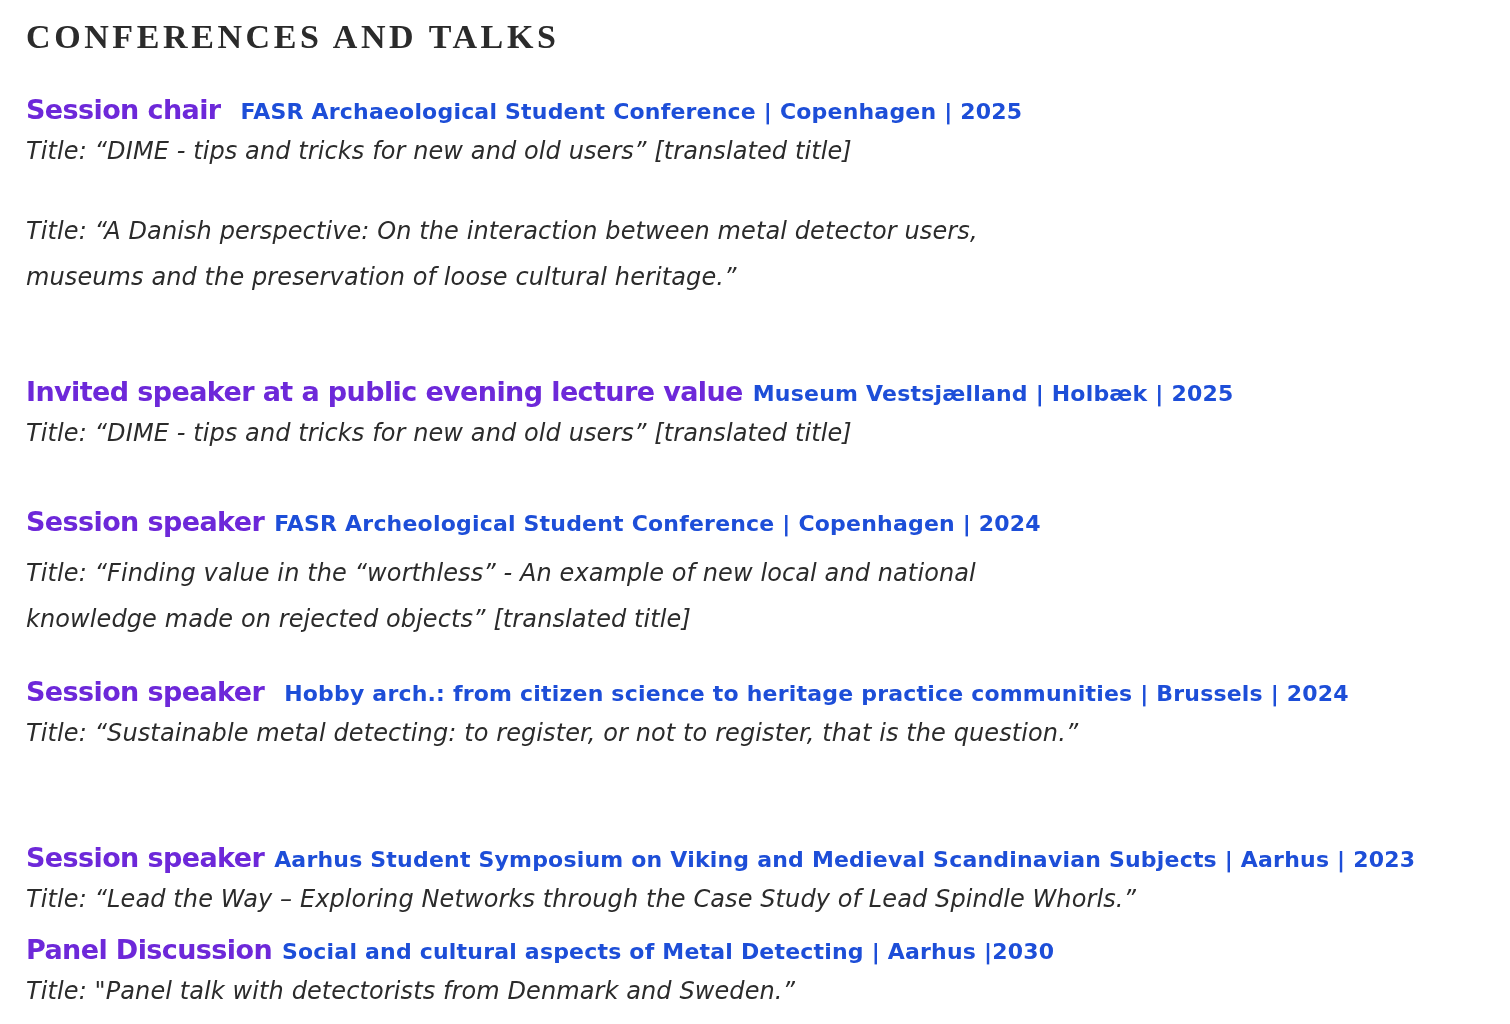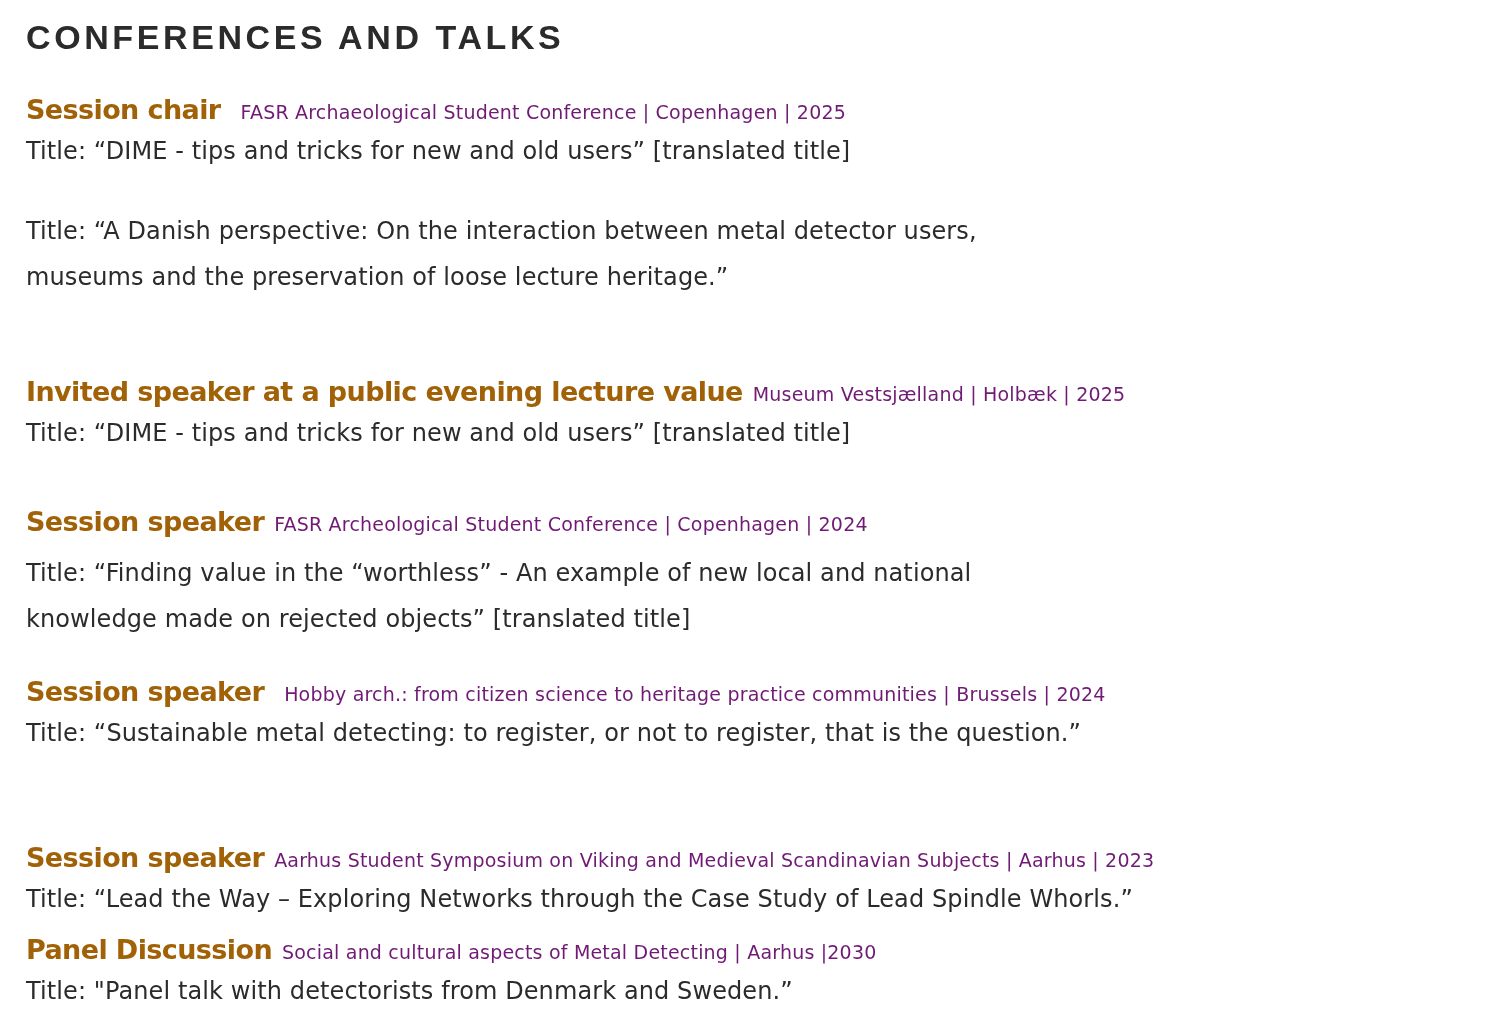--- a/index.html
+++ b/index.html
@@ -12,21 +12,21 @@
       height: 1024px;
       position: relative;
       overflow: hidden;
       font-family: "DejaVu Sans", sans-serif;
       color: #2b2b2b;
     }
     .heading {
       position: absolute;
       left: 26px;
       top: 14px;
-      font-family: Liberation Sans, sans-serif;
+      font-family: Liberation Serif, serif;
       font-weight: bold;
       font-size: 34px;
       letter-spacing: 3.6px;
       color: #2b2b2b;
       margin: 0;
       line-height: 46px;
       white-space: nowrap;
     }
     .entry {
       position: absolute;
@@ -35,34 +35,35 @@
     }
     .entry-head {
       display: block;
       line-height: 36px;
       height: 36px;
     }
     .role {
       font-family: "DejaVu Sans", sans-serif;
       font-weight: bold;
       font-size: 27px;
-      color: #a16207;
+      color: #6d28d9;
       letter-spacing: -0.6px;
     }
     .venue {
       font-family: "DejaVu Sans", sans-serif;
-      font-weight: normal;
-      font-size: 19px;
-      color: #701a75;
+      font-weight: bold;
+      font-size: 22px;
+      color: #1d4ed8;
       letter-spacing: 0.2px;
       margin-left: 10px;
     }
     .title-line {
       display: block;
       font-family: "DejaVu Sans", sans-serif;
+      font-style: italic;
       font-size: 24px;
       color: #2b2b2b;
       line-height: 46px;
       height: 46px;
       letter-spacing: 0.1px;
     }
     .e1 { top: 92px; }
     .e2 { top: 208px; }
     .e3 { top: 374px; }
     .e4 { top: 504px; }
@@ -78,21 +79,21 @@
 
 <div class="entry e1">
   <div class="entry-head">
     <span class="role">Session chair</span><span class="venue" style="margin-left:20px;">FASR Archaeological  Student Conference | Copenhagen | 2025</span>
   </div>
   <span class="title-line">Title: “DIME - tips and tricks for new and old users” [translated title]</span>
 </div>
 
 <div class="entry e2">
   <span class="title-line">Title: “A Danish perspective: On the interaction between metal detector users,</span>
-  <span class="title-line">museums and the preservation of loose lecture heritage.”</span>
+  <span class="title-line">museums and the preservation of loose cultural heritage.”</span>
 </div>
 
 <div class="entry e3">
   <div class="entry-head">
     <span class="role">Invited speaker at a public evening lecture value</span><span class="venue">Museum Vestsjælland | Holbæk | 2025</span>
   </div>
   <span class="title-line">Title: “DIME - tips and tricks for new and old users” [translated title]</span>
 </div>
 
 <div class="entry e4">

